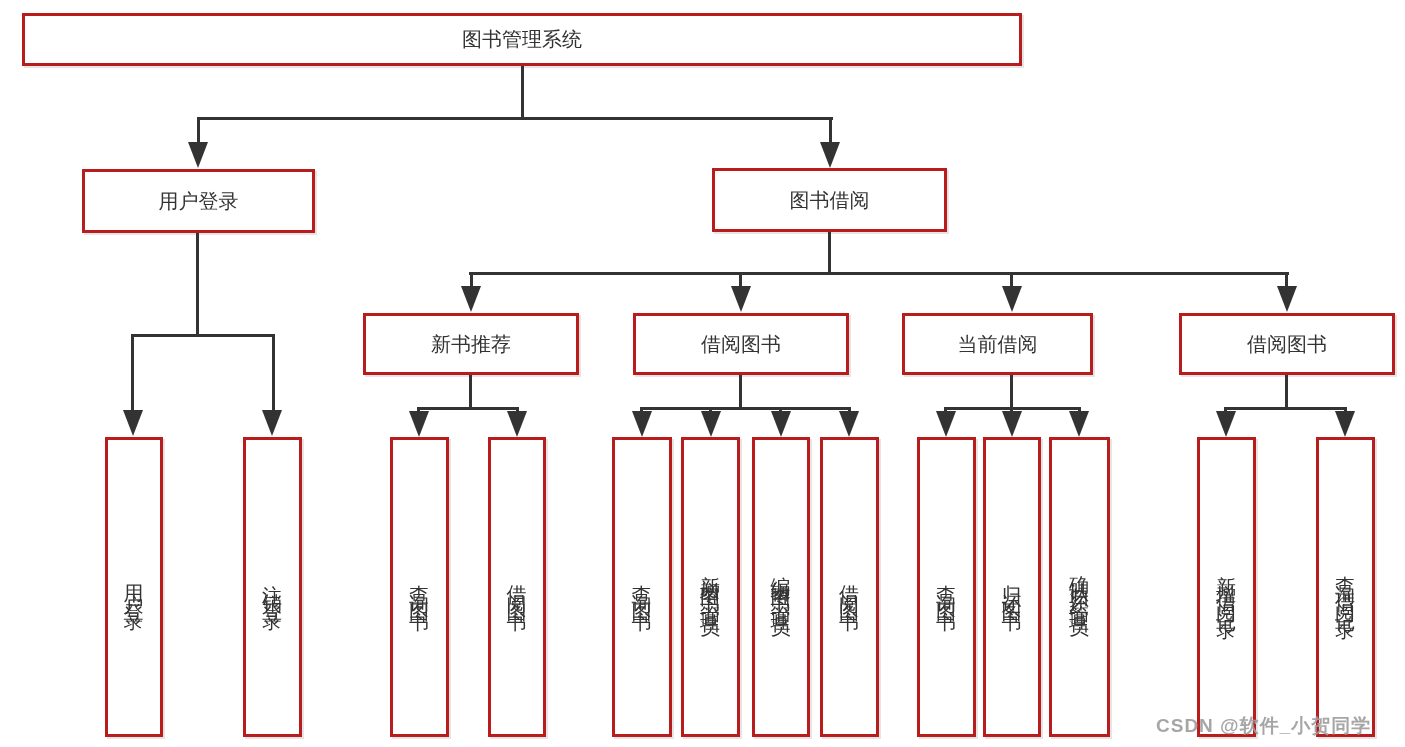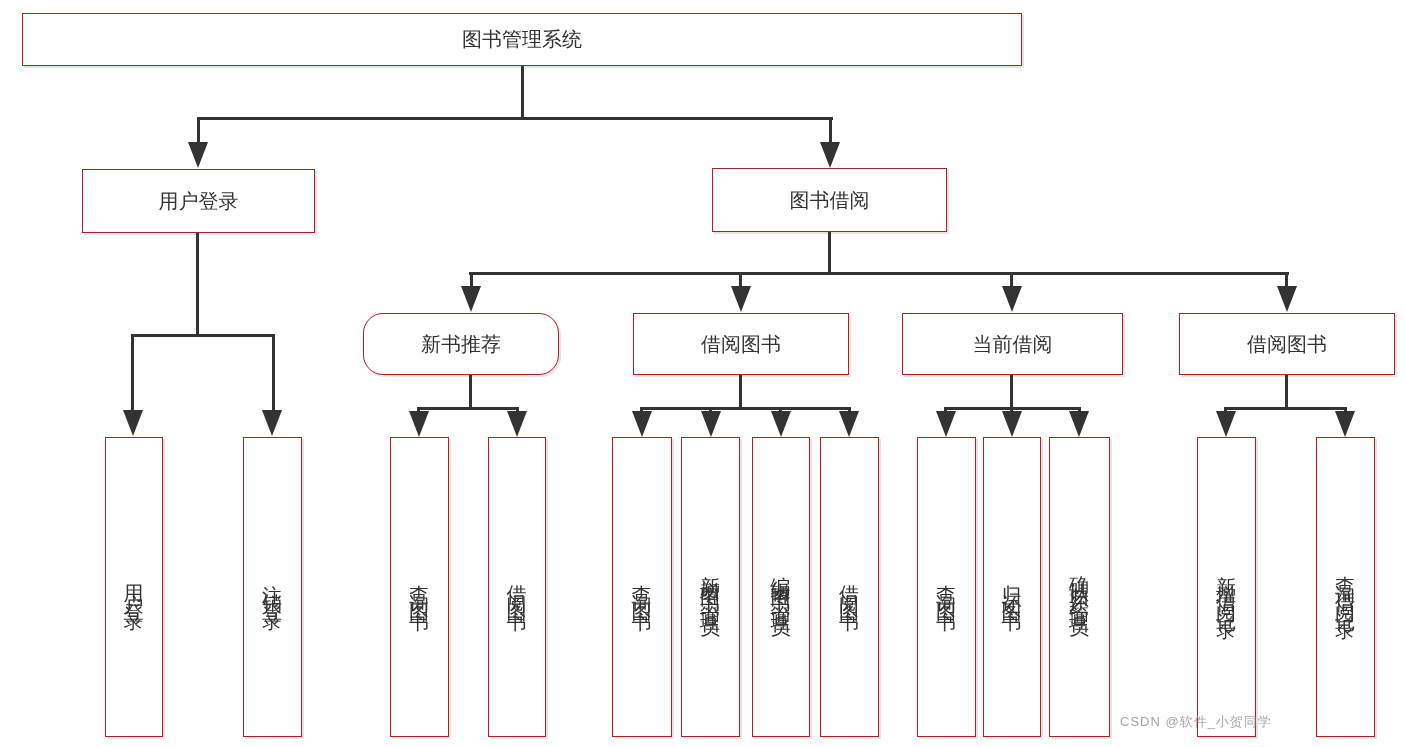--- a/index.html
+++ b/index.html
@@ -6,21 +6,21 @@
   #canvas{
     position:relative;
     width:1405px;height:747px;
     background:#ffffff;
     font-family:"Liberation Sans","DejaVu Sans",sans-serif;
     overflow:hidden;
   }
   .box{
     position:absolute;
     box-sizing:border-box;
-    border:1px solid #b91c1c;
+    border:3px solid #b91c1c;
     background:#ffffff;
     display:flex;
     align-items:center;
     justify-content:center;
     color:#333333;
     font-size:20px;
     box-shadow:2px 2px 0 rgba(0,0,0,0.10);
   }
   .vlabel{
     writing-mode:vertical-rl;
@@ -33,51 +33,52 @@
   .line{position:absolute;background:#333333;}
   .arrow{
     position:absolute;
     width:0;height:0;
     border-left:10px solid transparent;
     border-right:10px solid transparent;
     border-top:26px solid #333333;
   }
   .watermark{
     position:absolute;
-    left:1120px;top:713px;
-    font-size:13px;
+    left:1156px;top:713px;
+    font-size:19px;
     color:rgba(158,158,158,0.92);
     letter-spacing:1px;
     z-index:20;
     white-space:nowrap;
+    font-weight:bold;
   }
 </style>
 </head>
 <body>
 
 <div id="canvas">
 
   <div class="box" style="left:22px;top:13px;width:1000px;height:53px;">
     <span>图书管理系统</span>
   </div>
 
   <div class="box" style="left:82px;top:169px;width:233px;height:64px;">
     <span>用户登录</span>
   </div>
   <div class="box" style="left:712px;top:168px;width:235px;height:64px;">
     <span>图书借阅</span>
   </div>
 
-  <div class="box" style="left:363px;top:313px;width:196px;height:62px;border-radius:20px;">
+  <div class="box" style="left:363px;top:313px;width:216px;height:62px;">
     <span>新书推荐</span>
   </div>
   <div class="box" style="left:633px;top:313px;width:216px;height:62px;">
     <span>借阅图书</span>
   </div>
-  <div class="box" style="left:902px;top:313px;width:221px;height:62px;">
+  <div class="box" style="left:902px;top:313px;width:191px;height:62px;">
     <span>当前借阅</span>
   </div>
   <div class="box" style="left:1179px;top:313px;width:216px;height:62px;">
     <span>借阅图书</span>
   </div>
 
   <div class="box" style="left:105px;top:437px;width:58px;height:300px;">
     <span class="vlabel">用户登录</span>
   </div>
   <div class="box" style="left:243px;top:437px;width:59px;height:300px;">

